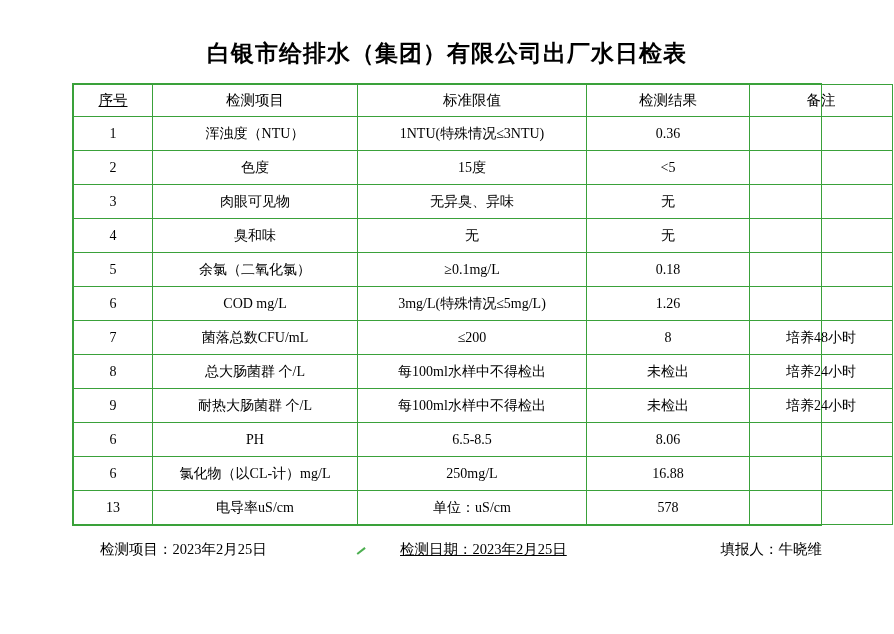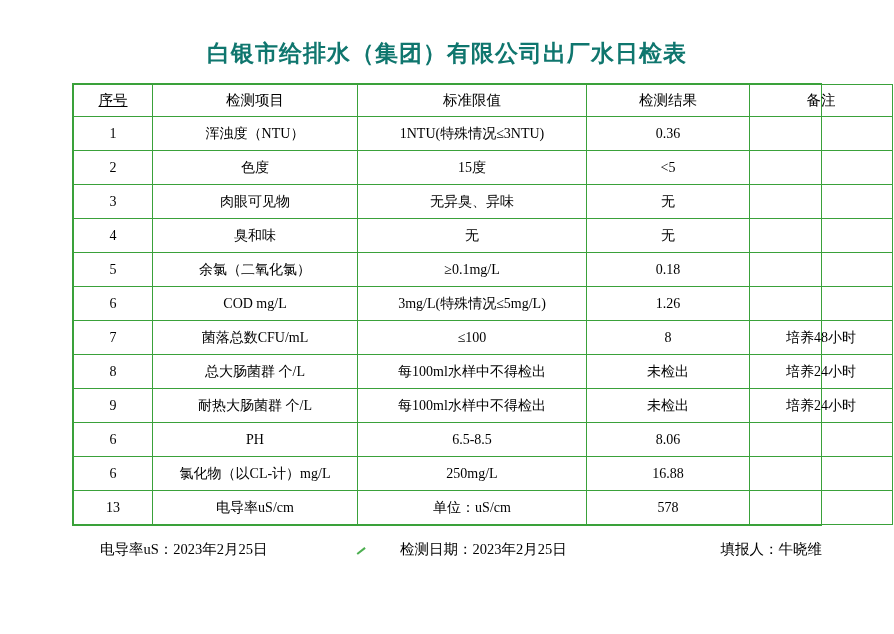--- a/index.html
+++ b/index.html
@@ -21,21 +21,21 @@
     box-sizing: border-box;
   }
   .doc-title {
     text-align: center;
     font-family: "Liberation Serif", serif;
     font-size: 23px;
     font-weight: bold;
     letter-spacing: 1px;
     padding-top: 38px;
     padding-bottom: 14px;
-    color: #0f766e;
+    color: #000000;
   }
   .table-wrap {
     margin: 0 72px 0 72px;
     border: 1px solid #3aa13a;
   }
   table.report {
     width: 100%;
     border-collapse: collapse;
     table-layout: fixed;
   }
@@ -66,21 +66,21 @@
     font-size: 14px;
   }
   .footer {
     margin: 0 72px;
     display: flex;
     padding-top: 14px;
     font-family: "Liberation Serif", serif;
     font-size: 14.5px;
   }
   .footer .f1 { width: 300px; text-align: left; padding-left: 28px; }
-  .footer .f2 { width: 290px; text-align: left; }
+  .footer .f2 { width: 290px; text-align: left; text-decoration: underline; }
   .footer .f3 { flex: 1; text-align: right; padding-left: 14px; }
   .tick-mark {
     position: absolute;
     left: 356px;
     top: 546px;
     width: 14px;
     height: 10px;
   }
   .tick-mark::before {
     content: "";
@@ -149,21 +149,21 @@
         <tr>
           <td class="num-cell">6</td>
           <td>COD          mg/L</td>
           <td>3mg/L(特殊情况≤5mg/L)</td>
           <td class="num-cell">1.26</td>
           <td></td>
         </tr>
         <tr>
           <td class="num-cell">7</td>
           <td>菌落总数CFU/mL</td>
-          <td>≤100</td>
+          <td>≤200</td>
           <td class="num-cell">8</td>
           <td>培养48小时</td>
         </tr>
         <tr>
           <td class="num-cell">8</td>
           <td>总大肠菌群 个/L</td>
           <td>每100ml水样中不得检出</td>
           <td>未检出</td>
           <td>培养24小时</td>
         </tr>
@@ -195,18 +195,18 @@
           <td class="num-cell">578</td>
           <td></td>
         </tr>
       </tbody>
     </table>
   </div>
 
   <div class="tick-mark"></div>
 
   <div class="footer">
-    <div class="f1">电导率uS：2023年2月25日</div>
+    <div class="f1">检测项目：2023年2月25日</div>
     <div class="f2">检测日期：2023年2月25日</div>
     <div class="f3">填报人：牛晓维</div>
   </div>
 
 </div>
 
 </body></html>

